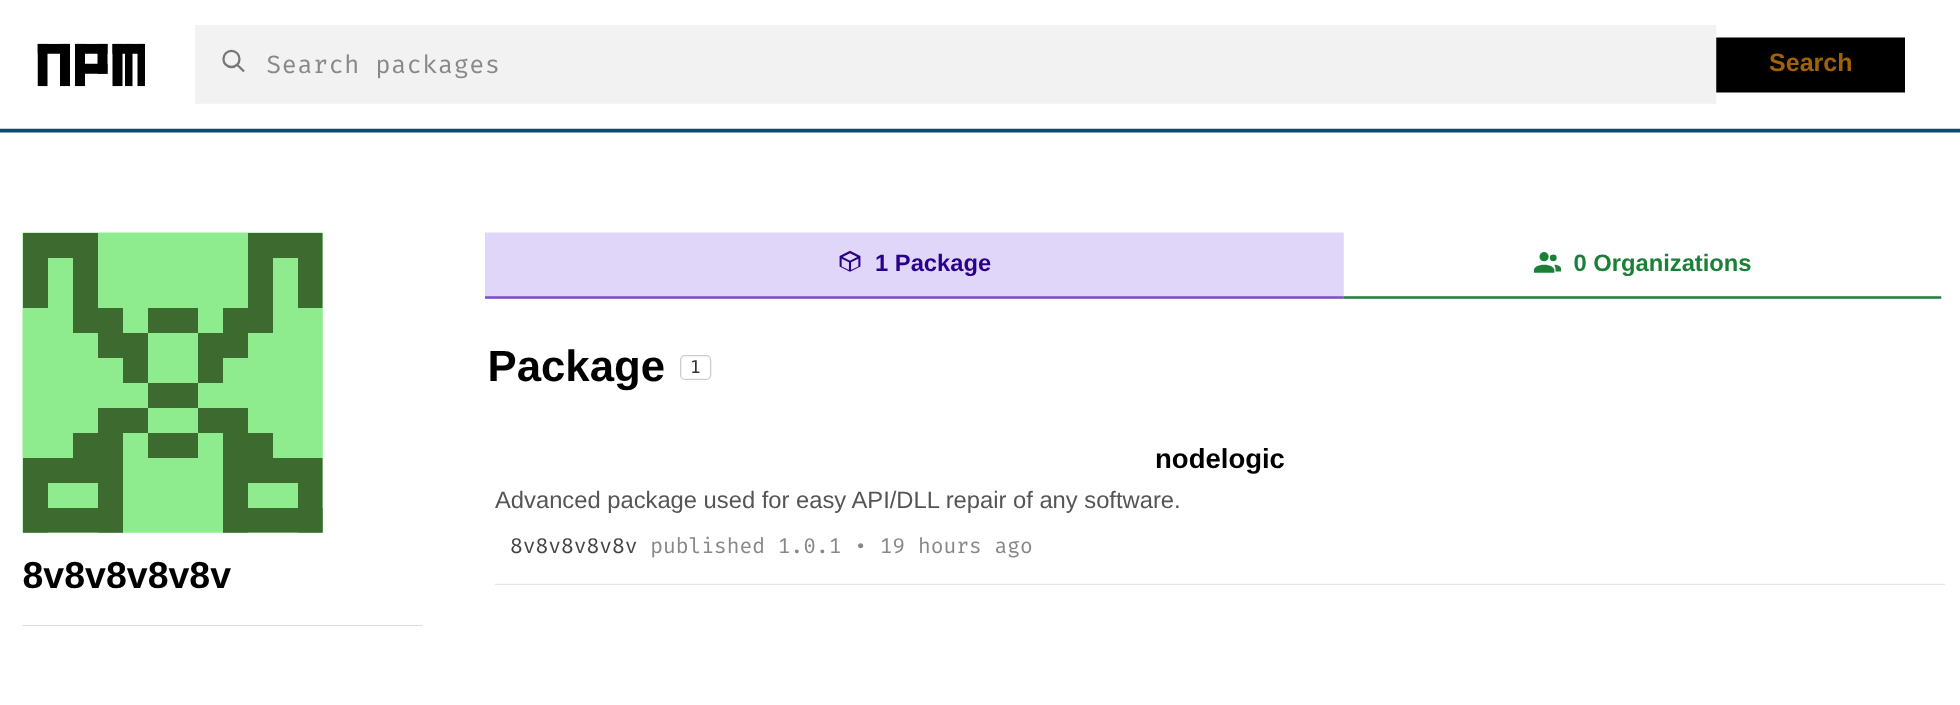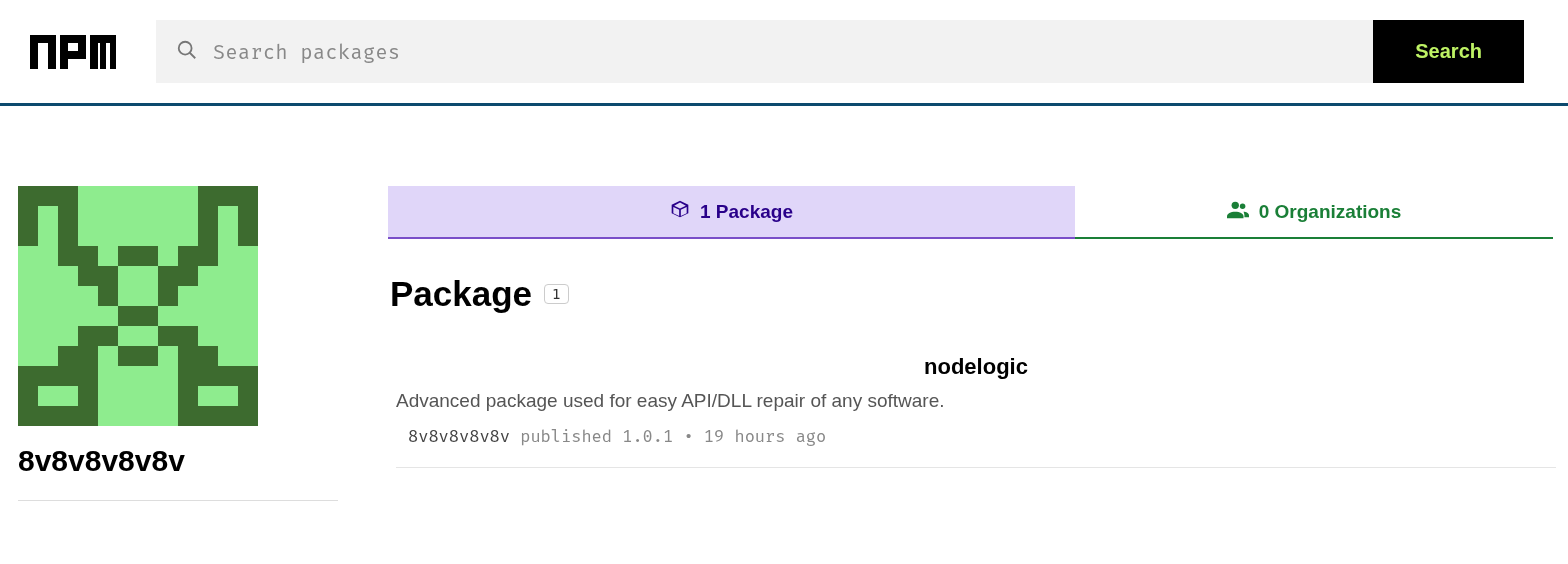--- a/index.html
+++ b/index.html
@@ -5,21 +5,21 @@
 * { margin: 0; padding: 0; box-sizing: border-box; }
 body { font-family: -apple-system, BlinkMacSystemFont, "Segoe UI", Helvetica, Arial, sans-serif; background: #fff; width: 1568px; }
 
 .header { display: flex; align-items: center; padding: 20px 0; border-bottom: 3px solid #0c4a6e; }
 .logo { margin-left: 30px; margin-right: 40px; }
 .logo svg { display: block; }
 .search-wrap { flex: 1; display: flex; align-items: center; background: #f2f2f2; height: 63px; padding-left: 20px; }
 .search-icon { color: #777; margin-right: 15px; }
 .search-input { flex: 1; border: none; background: transparent; font-family: 'Fira Mono', 'Source Code Pro', Menlo, Consolas, monospace; font-size: 20px; color: #333; outline: none; }
 .search-input::placeholder { color: #888; letter-spacing: 0.5px; }
-.search-btn { background: #000; color: #bef264; border: none; height: 63px; padding: 0 42px; font-size: 20px; font-weight: 600; cursor: pointer; margin-right: 44px; }
+.search-btn { background: #000; color: #a16207; border: none; height: 44px; padding: 0 42px; font-size: 20px; font-weight: 600; cursor: pointer; margin-right: 44px; }
 
 .content { display: flex; padding: 80px 0 0 18px; }
 .sidebar { width: 370px; }
 .avatar { width: 240px; height: 240px; background: #8eec8e; position: relative; }
 .avatar svg { display: block; width: 100%; height: 100%; }
 .username { font-size: 30px; font-weight: 700; margin-top: 18px; color: #000; }
 .hr { border: none; border-top: 1px solid #ddd; margin-top: 22px; width: 320px; }
 
 .main { flex: 1; }
 .tabs { display: flex; height: 53px; }

